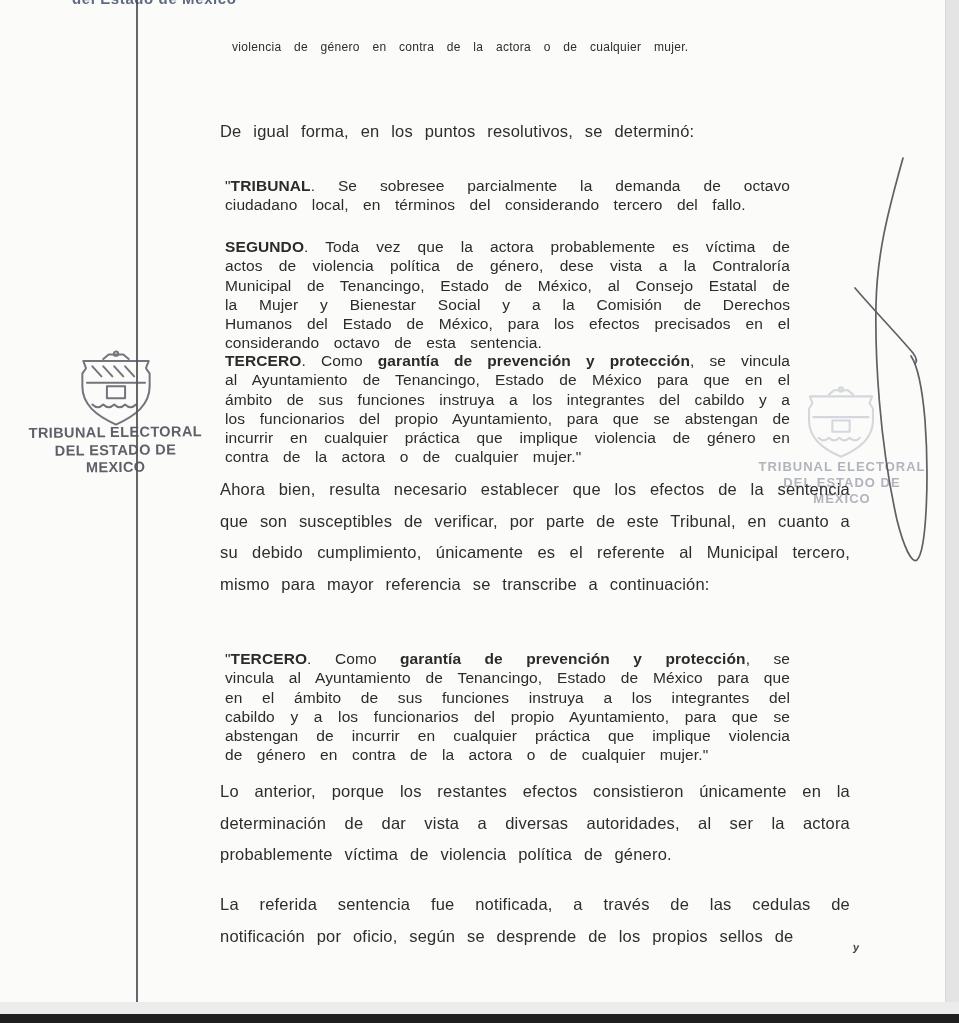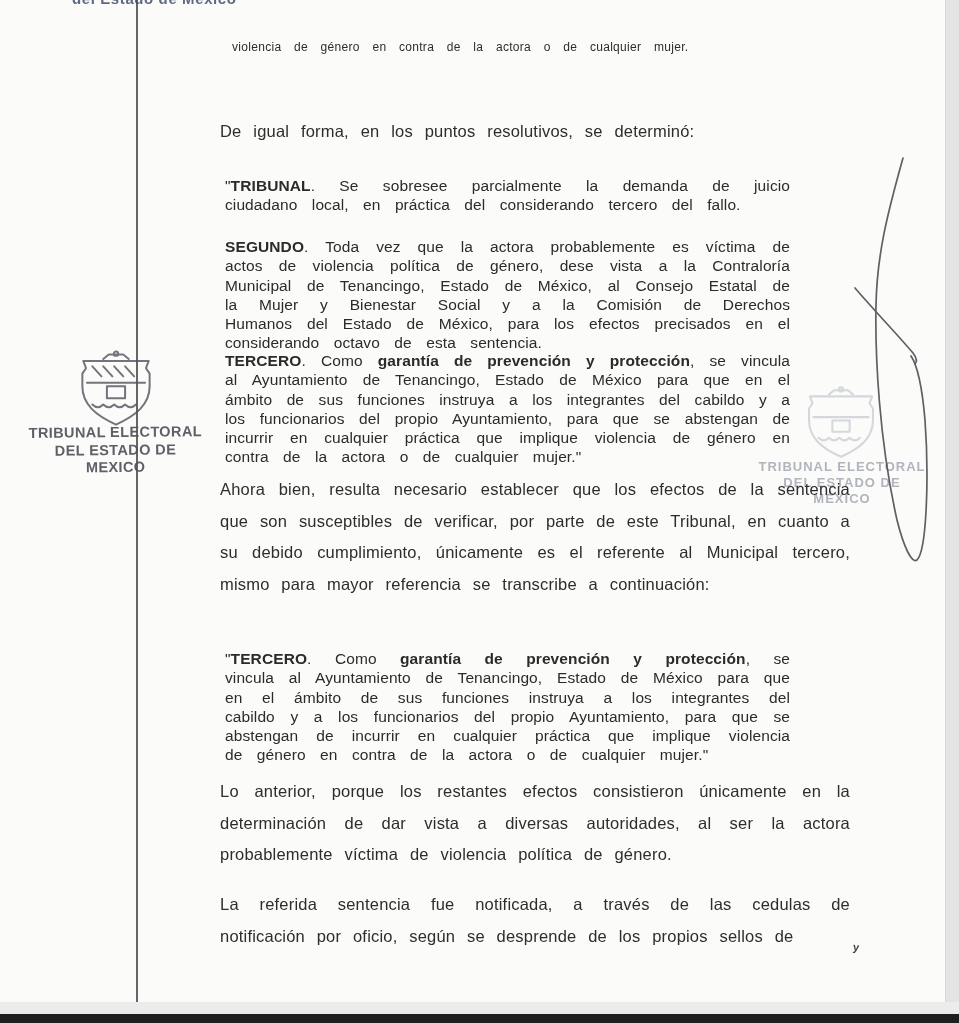--- a/index.html
+++ b/index.html
@@ -99,21 +99,21 @@
   <div class="stamp-text stamp-right-text">
     <div>TRIBUNAL ELECTORAL</div>
     <div>DEL ESTADO DE</div>
     <div class="it">MÉXICO</div>
   </div>
 
   <div class="q-cont">violencia de género en contra de la actora o de cualquier mujer.</div>
 
   <div class="para single" style="top:116px;">De igual forma, en los puntos resolutivos, se determinó:</div>
 
-  <div class="qb" style="top:176px;"><span>"</span><b>TRIBUNAL</b><span>. Se sobresee parcialmente la demanda de juicio ciudadano local, en práctica del considerando tercero del fallo.</span></div>
+  <div class="qb" style="top:176px;"><span>"</span><b>TRIBUNAL</b><span>. Se sobresee parcialmente la demanda de octavo ciudadano local, en términos del considerando tercero del fallo.</span></div>
 
   <div class="qb" style="top:237px;"><b>SEGUNDO</b><span>. Toda vez que la actora probablemente es víctima de actos de violencia política de género, dese vista a la Contraloría Municipal de Tenancingo, Estado de México, al Consejo Estatal de la Mujer y Bienestar Social y a la Comisión de Derechos Humanos del Estado de México, para los efectos precisados en el considerando octavo de esta sentencia.</span></div>
 
   <div class="qb" style="top:351px;"><b>TERCERO</b><span>. Como </span><b>garantía de prevención y protección</b><span>, se vincula al Ayuntamiento de Tenancingo, Estado de México para que en el ámbito de sus funciones instruya a los integrantes del cabildo y a los funcionarios del propio Ayuntamiento, para que se abstengan de incurrir en cualquier práctica que implique violencia de género en contra de la actora o de cualquier mujer."</span></div>
 
   <div class="para" style="top:474px;">Ahora bien, resulta necesario establecer que los efectos de la sentencia que son susceptibles de verificar, por parte de este Tribunal, en cuanto a su debido cumplimiento, únicamente es el referente al Municipal tercero, mismo para mayor referencia se transcribe a continuación:</div>
 
   <div class="qb" style="top:649px;"><span>"</span><b>TERCERO</b><span>. Como </span><b>garantía de prevención y protección</b><span>, se vincula al Ayuntamiento de Tenancingo, Estado de México para que en el ámbito de sus funciones instruya a los integrantes del cabildo y a los funcionarios del propio Ayuntamiento, para que se abstengan de incurrir en cualquier práctica que implique violencia de género en contra de la actora o de cualquier mujer."</span></div>
 
   <div class="para" style="top:889px;">La referida sentencia fue notificada, a través de las cedulas de notificación por oficio, según se desprende de los propios sellos de</div>

